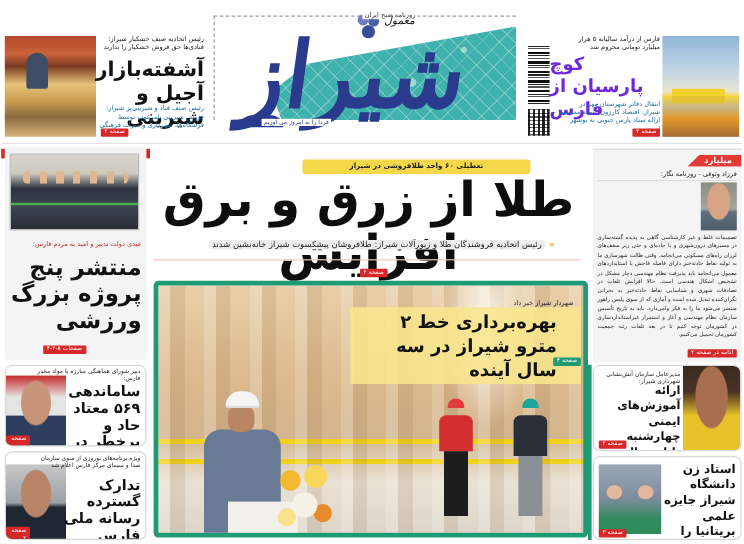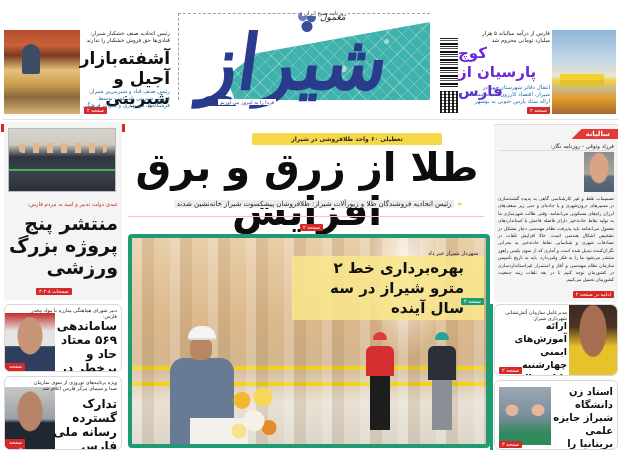--- a/index.html
+++ b/index.html
@@ -241,21 +241,21 @@
     <div class="legs"></div>
   </div>
   <div id="worker-blue" class="person">
     <div class="helmet"></div>
     <div class="top"></div>
     <div class="legs"></div>
   </div>
 </div>
 
 <div id="editorial" class="abs">
-  <div class="label">سالیانه</div>
+  <div class="label">میلیارد</div>
   <div class="byline">فرزاد وثوقی - روزنامه نگار:</div>
   <div class="photo"></div>
   <div class="body">تصمیمات غلط و غیر کارشناسی گاهی به پدیده گشته‌سازی در مسیرهای درون‌شهری و یا جاده‌ای و حتی زیر سقف‌های لرزان راه‌های مسکونی می‌انجامد. وقتی ظالت شهرسازی ما به تولید نقاط حادثه‌خیز دارای فاصله فاحش با استانداردهای معمول می‌انجامد باید پذیرفت نظام مهندسی دچار مشکل در تشخیص اشکال هندسی است. حالا افزایش تلفات در تصادفات شهری و شناسایی نقاط حادثه‌خیز به بحرانی نگران‌کننده تبدیل شده است و آماری که از سوی پلیس راهور منتشر می‌شود ما را به فکر وامی‌دارد. باید به تاریخ تأسیس سازمان نظام مهندسی و آغاز و استمرار غیراستانداردسازی در کشورمان توجه کنیم تا در بعد تلفات رتبه جمعیت کشورمان تحمیل می‌کنیم.</div>
   <span class="page-tag">ادامه در صفحه ۲</span>
 </div>
 
 <div class="vrule-green"></div>
 
 <div id="right-card-1" class="side-card">
   <div class="photo"></div>

